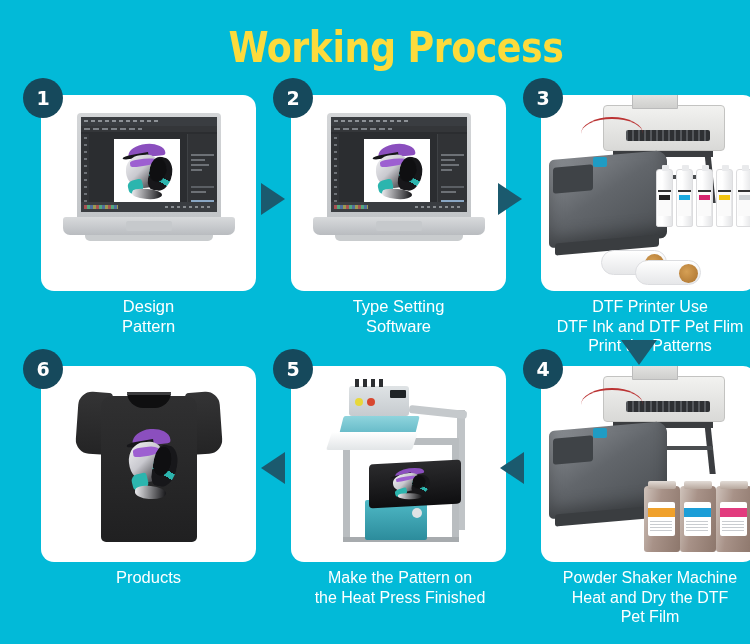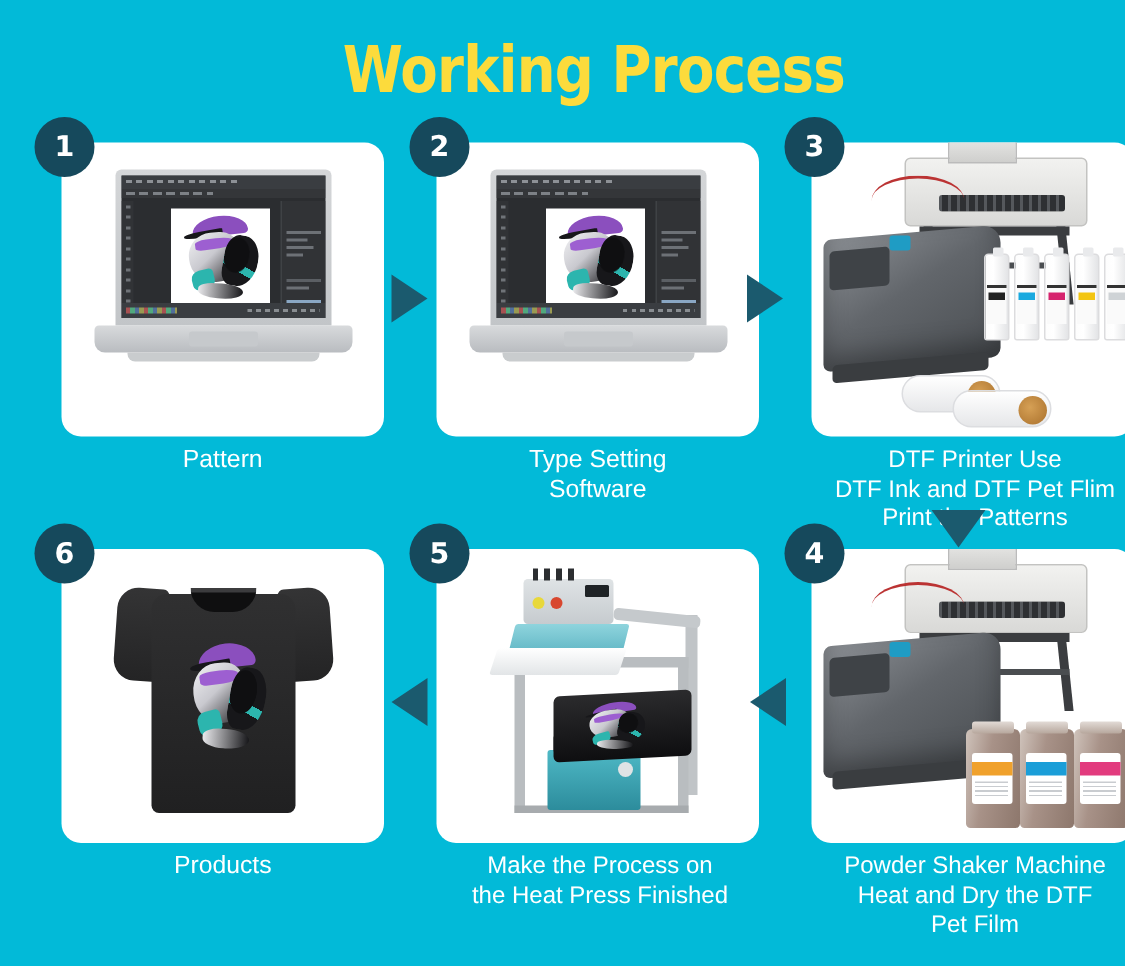--- a/index.html
+++ b/index.html
@@ -457,20 +457,21 @@
                 <div class="scr-bottom"></div>
               </div>
             </div>
             <div class="base"></div>
             <div class="foot"></div>
           </div>
         </div>
       </div>
       <div class="badge">1</div>
       <div class="caption">
+        <div>Design</div>
         <div>Pattern</div>
       </div>
     </div>
 
     <div class="cell">
       <div class="card">
         <div class="art">
           <div class="laptop">
             <div class="lid">
               <div class="screen">
@@ -610,21 +611,21 @@
                 <div class="teal"></div>
                 <div class="tail"></div>
               </div>
             </div>
             <div class="press-tank"></div>
           </div>
         </div>
       </div>
       <div class="badge">5</div>
       <div class="caption wide">
-        <div>Make the Process on</div>
+        <div>Make the Pattern on</div>
         <div>the Heat Press Finished</div>
       </div>
     </div>
 
     <div class="cell">
       <div class="card">
         <div class="art">
           <div class="printer-top"></div>
           <div class="printer-legs">
               <i></i>

